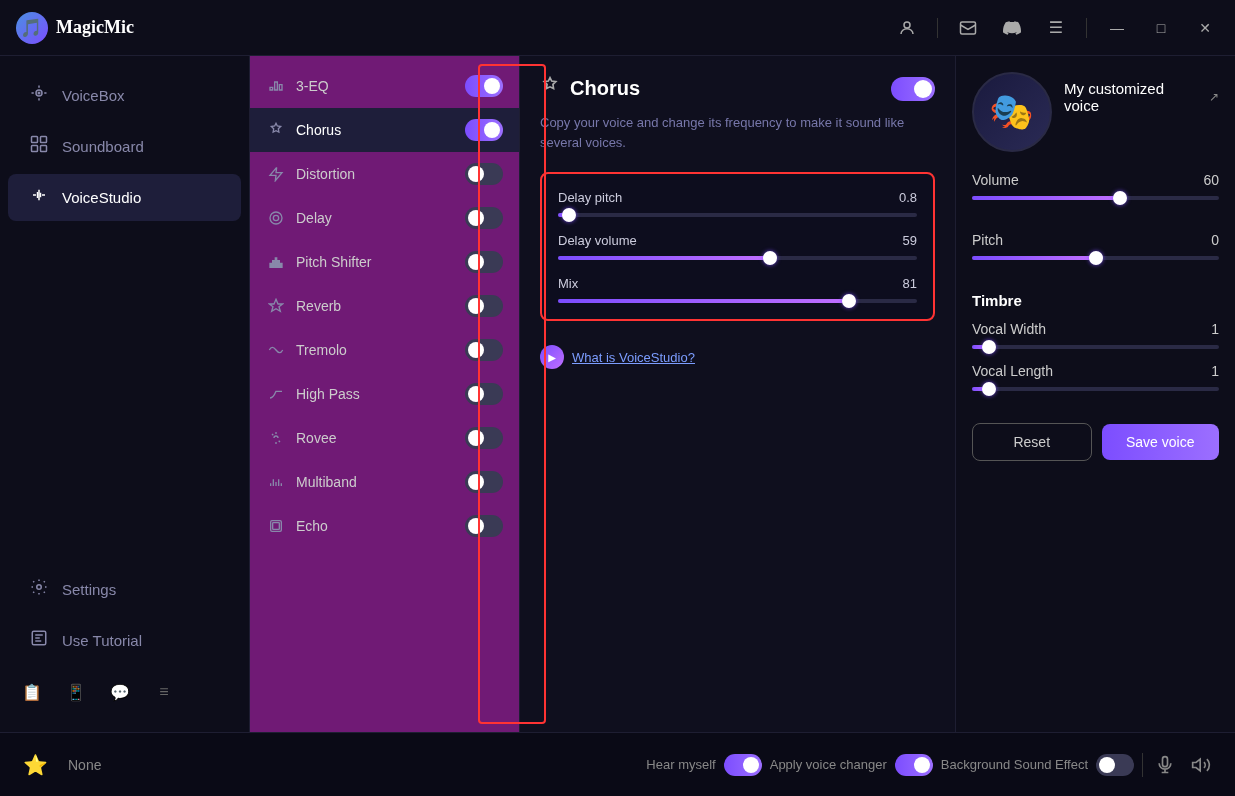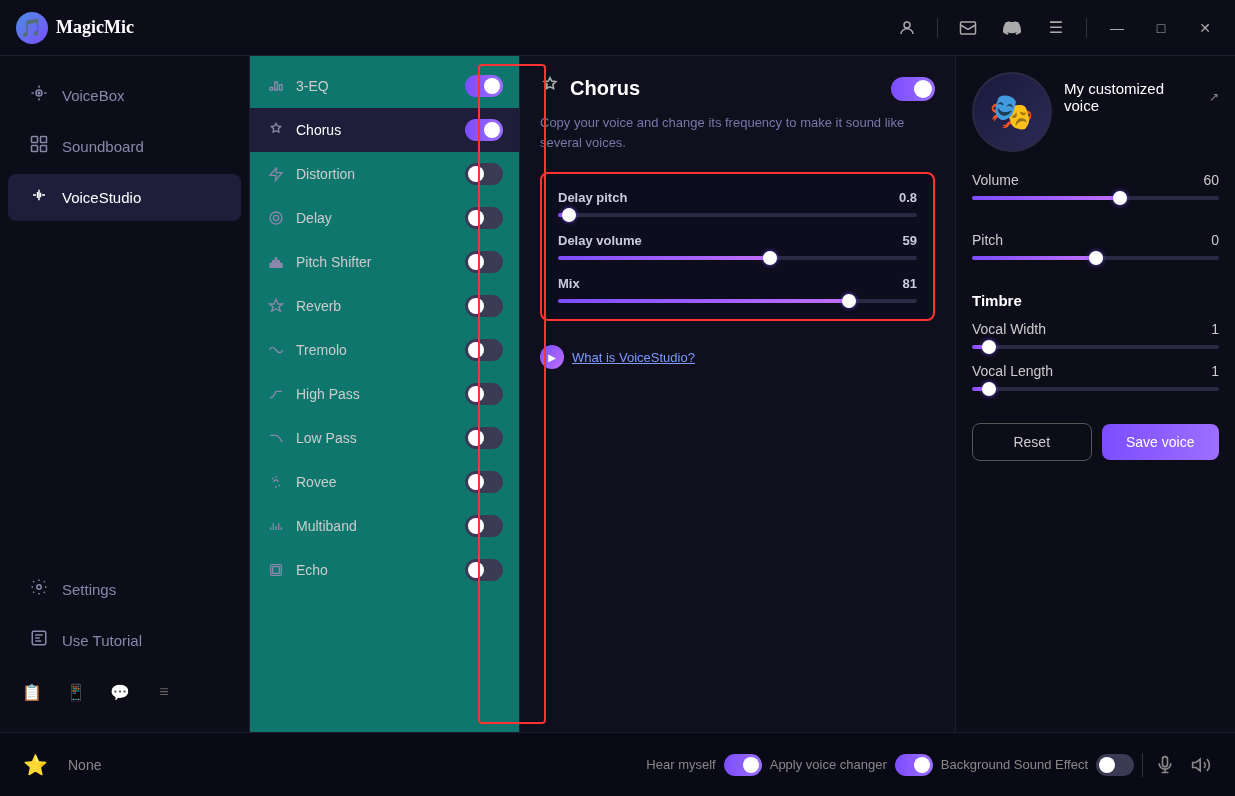--- a/index.html
+++ b/index.html
@@ -127,21 +127,21 @@
       align-items: center;
       justify-content: center;
       color: #666;
       cursor: pointer;
       font-size: 16px;
     }
 
     
     .effects-panel {
       width: 270px;
-      background: #0f766e;
+      background: #701a75;
       border-right: 1px solid #1e1e32;
       overflow-y: auto;
       padding: 8px 0;
       position: relative;
     }
     .effects-panel::-webkit-scrollbar { width: 4px; }
     .effects-panel::-webkit-scrollbar-track { background: transparent; }
     .effects-panel::-webkit-scrollbar-thumb { background: #333; border-radius: 2px; }
 
     
@@ -262,21 +262,20 @@
       margin-bottom: 20px;
       line-height: 1.5;
     }
 
     
     .params-box {
       border: 2px solid #ff3333;
       border-radius: 8px;
       padding: 16px;
       background: #0d0d1e;
-      font-weight: bold;
     }
 
     .param-row {
       margin-bottom: 16px;
     }
     .param-row:last-child { margin-bottom: 0; }
     .param-label-row {
       display: flex;
       justify-content: space-between;
       align-items: center;
@@ -716,29 +715,20 @@
       <div class="effect-item">
         <div class="effect-icon">
           <svg width="16" height="16" viewBox="0 0 24 24" fill="none" stroke="currentColor" stroke-width="2">
             <path d="M3 18 Q8 18 12 8 L21 8"></path>
           </svg>
         </div>
         <span class="effect-name">High Pass</span>
         <div class="toggle"></div>
       </div>
 
-      <div class="effect-item">
-        <div class="effect-icon">
-          <svg width="16" height="16" viewBox="0 0 24 24" fill="none" stroke="currentColor" stroke-width="2">
-            <path d="M3 8 L12 8 Q16 8 21 18"></path>
-          </svg>
-        </div>
-        <span class="effect-name">Low Pass</span>
-        <div class="toggle"></div>
-      </div>
 
       <div class="effect-item">
         <div class="effect-icon">
           <svg width="16" height="16" viewBox="0 0 24 24" fill="none" stroke="currentColor" stroke-width="2">
             <path d="M9 12c0-1.7 1.3-3 3-3s3 1.3 3 3M12 3v3M12 18v3M6 6l2 2M16 16l2 2"></path>
           </svg>
         </div>
         <span class="effect-name">Rovee</span>
         <div class="toggle"></div>
       </div>

